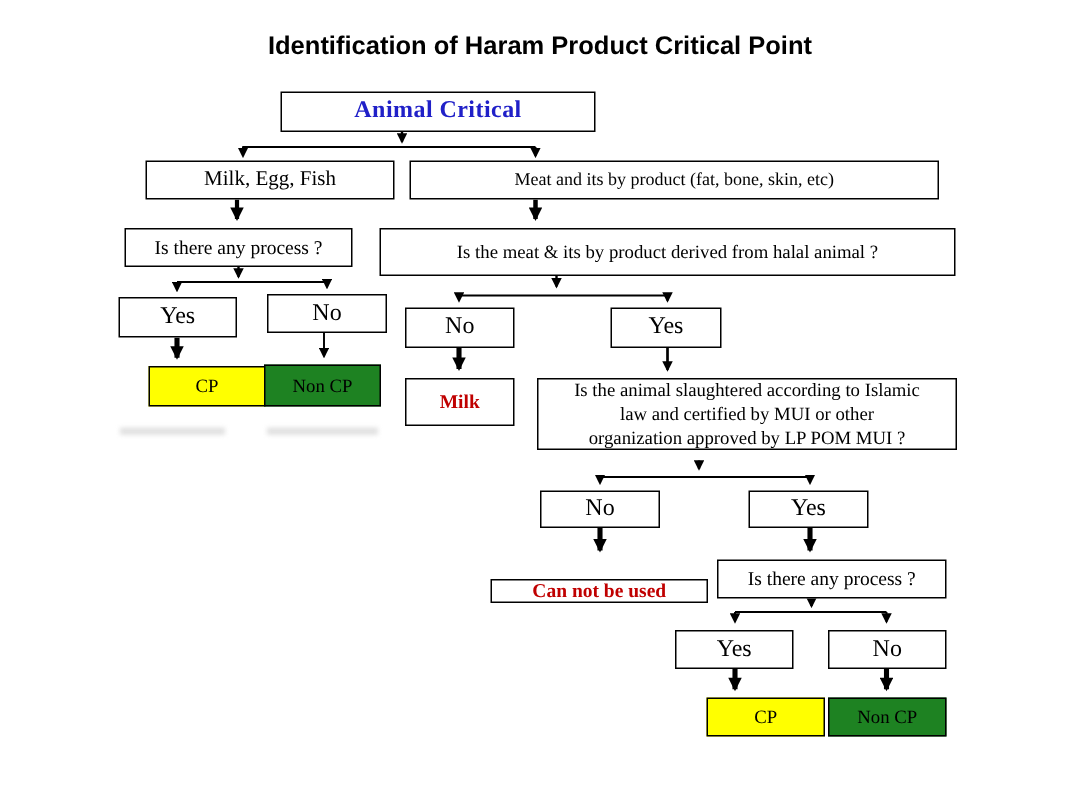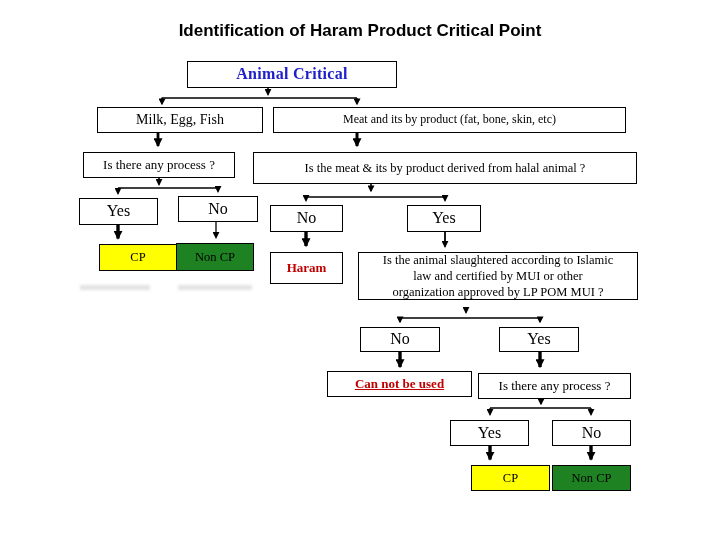--- a/index.html
+++ b/index.html
@@ -104,29 +104,29 @@
   <div class="node fz12" style="left:178px;top:196px;width:80px;height:26px;">No</div>
 
   <div class="node fz125 fill-cp" style="left:79px;top:244px;width:78px;height:27px;">CP</div>
 
   <div class="node fz125 fill-noncp" style="left:176px;top:243px;width:78px;height:28px;">Non CP</div>
 
   <div class="node fz12" style="left:270px;top:205px;width:73px;height:27px;">No</div>
 
   <div class="node fz12" style="left:407px;top:205px;width:74px;height:27px;">Yes</div>
 
-  <div class="node warn" style="left:270px;top:252px;width:73px;height:32px;">Haram</div>
+  <div class="node warn" style="left:270px;top:252px;width:73px;height:32px;">Milk</div>
 
   <div class="node fz125" style="left:358px;top:252px;width:280px;height:48px;padding:2px 22px;">Is the animal slaughtered according to Islamic law and certified by MUI or other organization approved by LP POM MUI ?</div>
 
   <div class="node fz12" style="left:360px;top:327px;width:80px;height:25px;">No</div>
 
   <div class="node fz12" style="left:499px;top:327px;width:80px;height:25px;">Yes</div>
 
-  <div class="node warn" style="left:327px;top:371px;width:145px;height:26px;text-decoration:underline;">Can not be used</div>
+  <div class="node warn" style="left:327px;top:386px;width:145px;height:16px;">Can not be used</div>
 
   <div class="node" style="left:478px;top:373px;width:153px;height:26px;">Is there any process ?</div>
 
   <div class="node fz12" style="left:450px;top:420px;width:79px;height:26px;">Yes</div>
 
   <div class="node fz12" style="left:552px;top:420px;width:79px;height:26px;">No</div>
 
   <div class="node fz125 fill-cp" style="left:451px;top:465px;width:79px;height:26px;">CP</div>
 
   <div class="node fz125 fill-noncp" style="left:552px;top:465px;width:79px;height:26px;">Non CP</div>

